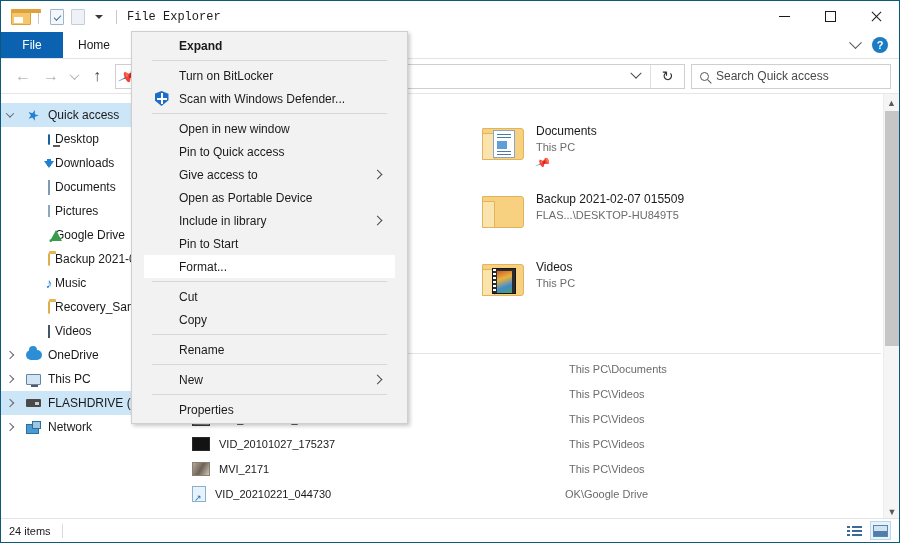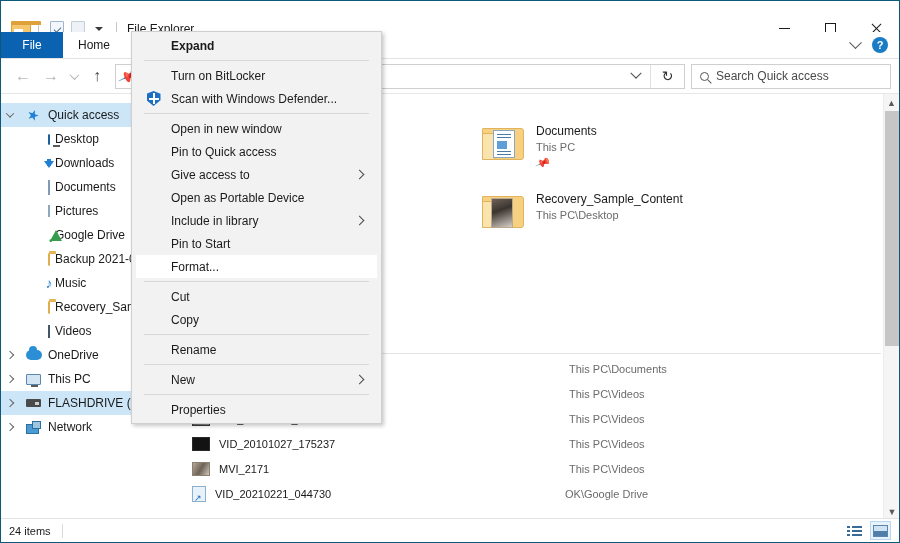--- a/index.html
+++ b/index.html
@@ -12,23 +12,23 @@
   #app {
     position: relative;
     width: 900px; height: 543px;
     border: 1px solid #0c5a7a;
     background: #ffffff;
     overflow: hidden;
   }
 
   
   .titlebar {
-    position: absolute; left: 0; top: 12px; width: 898px; height: 31px;
+    position: absolute; left: 0; top: 0; width: 898px; height: 31px;
     background: #ffffff;
-    display: flex; align-items: center;
+    display: flex; align-items: center; font-family: Liberation Mono, monospace;
   }
   .qat { display: flex; align-items: center; padding-left: 9px; gap: 0px; }
   .qat-sep {
     width: 1px; height: 14px; background: #c8c8c8; margin: 0 7px;
   }
   .qat-btn {
     width: 21px; height: 21px; display: flex; align-items: center; justify-content: center;
   }
   .folder-ico {
     position: relative; width: 20px; height: 16px;
@@ -457,24 +457,24 @@
     width: 15px; height: 12px; background: #cfe3f2; border: 1px solid #5a86ad;
     position: relative; overflow: hidden;
   }
   .largeico-ico::after {
     content: ""; position: absolute; left: 0; bottom: 0; width: 15px; height: 5px;
     background: #4f7ea8;
   }
 
   
   .ctxmenu {
-    position: absolute; left: 130px; top: 30px; width: 251px;
+    position: absolute; left: 130px; top: 30px; width: 277px;
     background: #f2f2f2; border: 1px solid #cfcfcf;
     box-shadow: 2px 2px 4px rgba(0,0,0,0.22);
-    padding: 2px 4px; z-index: 50;
+    padding: 2px 12px; z-index: 50;
   }
   .ctx-item {
     height: 23px; display: flex; align-items: center;
     font-size: 12px; color: #1a1a1a; padding-left: 35px; position: relative;
   }
   .ctx-item.bold { font-weight: bold; }
   .ctx-item.hover { background: #ffffff; }
   .ctx-sep {
     height: 1px; background: #d8d8d8; margin: 3px 8px 3px 8px;
   }
@@ -726,20 +726,32 @@
               <div class="gd-check">✓</div>
             </div>
             <div class="tile-text"><div class="tile-name">Google Drive</div><div class="tile-sub">OK</div><div class="tile-pin">📌</div></div>
           </div>
           <div class="tile">
             <div class="tile-ico">
               <div class="bigfolder">
                 <div class="back"></div>
                 <div class="front"></div>
               </div>
+            </div>
+            <div class="tile-text">
+              <div class="tile-name">Backup 2021-02-07 015509</div>
+              <div class="tile-sub">FLAS...\DESKTOP-HU849T5</div>
+            </div>
+          </div>
+          <div class="tile">
+            <div class="tile-ico">
+              <div class="bigfolder">
+                <div class="back"></div>
+                <div class="front"></div>
+              </div>
               <div class="photo-thumb"></div>
             </div>
             <div class="tile-text">
               <div class="tile-name">Recovery_Sample_Content</div>
               <div class="tile-sub">This PC\Desktop</div>
             </div>
           </div>
           <div class="tile">
             <div class="tile-ico">
               <div class="bigfolder">

